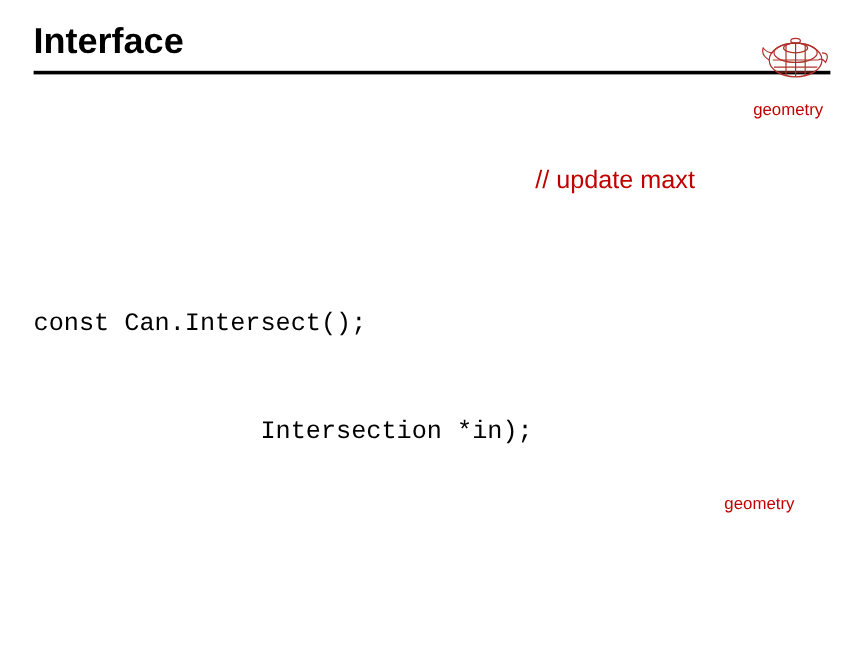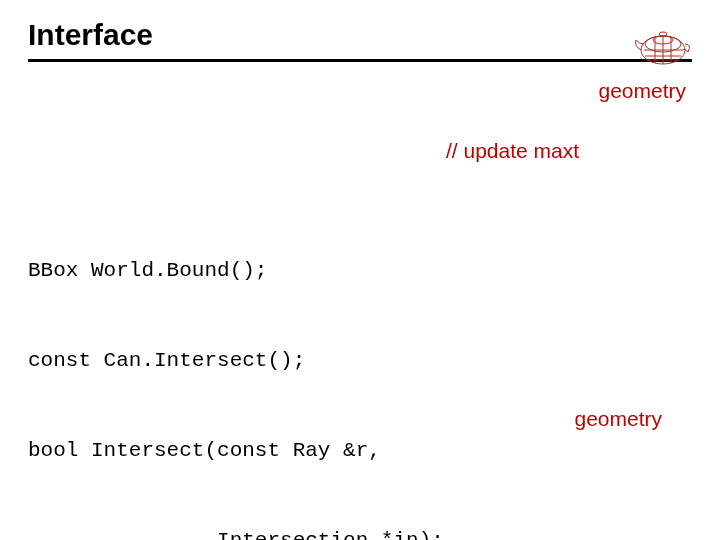--- a/index.html
+++ b/index.html
@@ -44,21 +44,21 @@
     font-size: 21px;
     line-height: 30px;
     white-space: pre;
   }
   .code-line {
     white-space: pre;
   }
   .annot {
     position: absolute;
     font-family: Verdana, Geneva, sans-serif;
-    font-size: 21px;
+    font-size: 14px;
     color: #c00000;
   }
   .annot.italic { }
   .annot-geometry { top: 0px; right: 6px; }
   .annot-update   { top: 60px; left: 418px; font-size: 21px;}
   .annot-material { top: 328px; right: 30px; }
 </style>
 </head>
 <body>
 
@@ -85,23 +85,21 @@
     </svg>
   </div>
 
   <hr class="rule">
 
   <div class="body">
     <span class="annot annot-geometry">geometry</span>
     <span class="annot italic annot-update">// update maxt</span>
     <span class="annot annot-material">geometry</span>
 
-    <div class="code-line">BBox World.Bound();</div>
     <div class="code-line">const Can.Intersect();</div>
-    <div class="code-line">bool Intersect(const Ray &amp;r,</div>
     <div class="code-line">               Intersection *in);</div>
     
     
     
     
     
     
     
     
     

